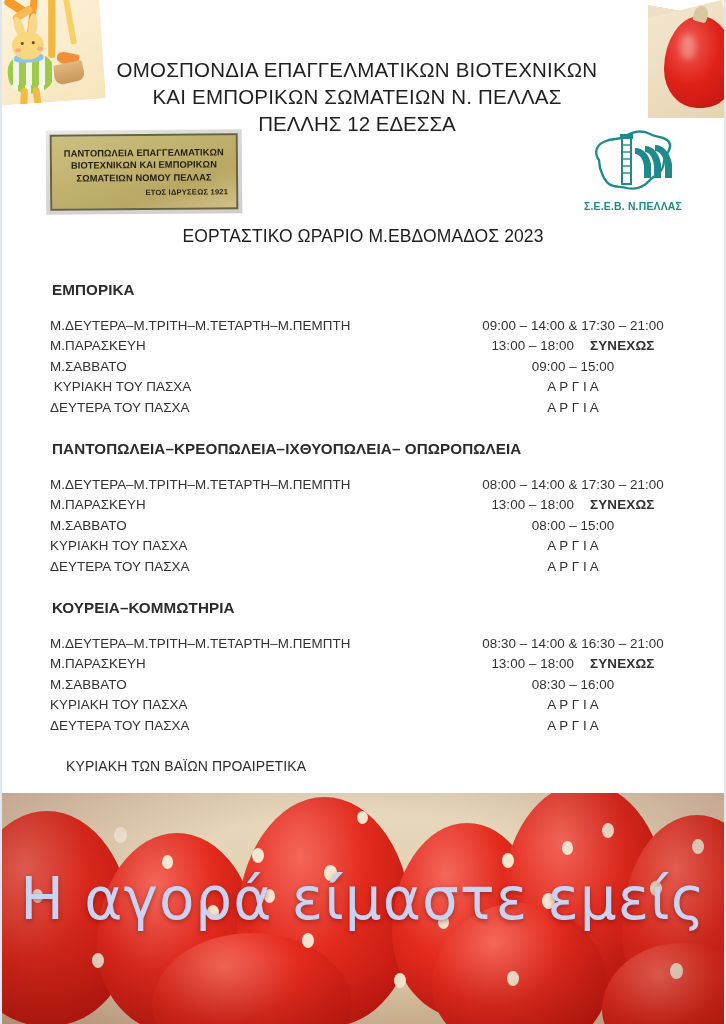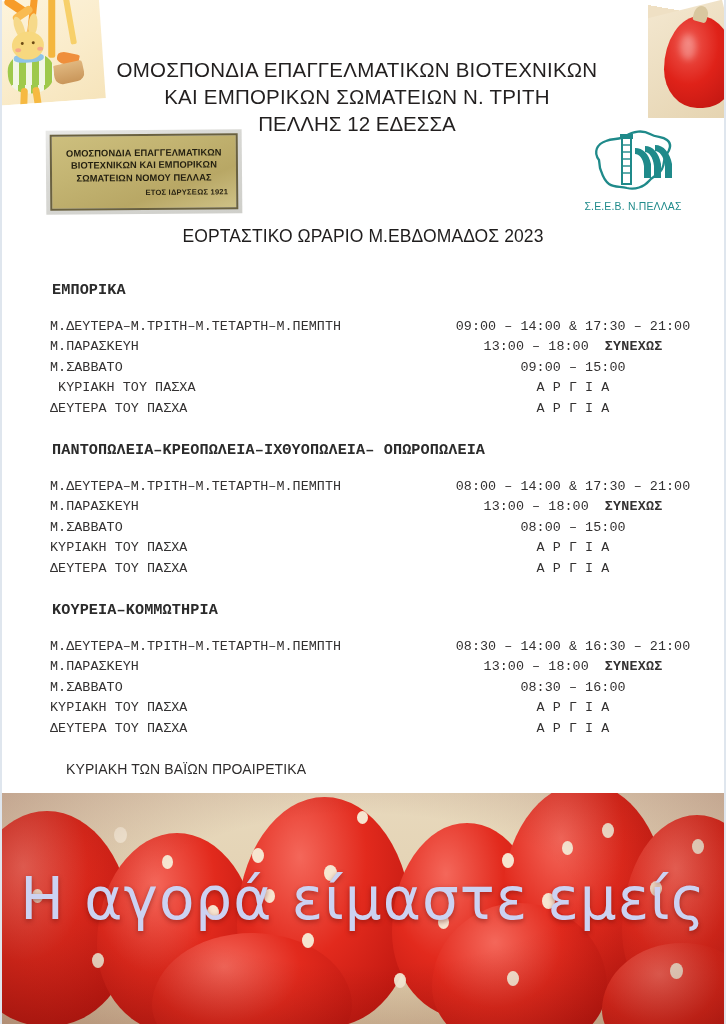--- a/index.html
+++ b/index.html
@@ -193,21 +193,21 @@
     position: absolute;
     left: 572px;
     top: 126px;
     width: 118px;
     height: 94px;
     text-align: center;
   }
   .seev svg { display: block; margin: 0 auto; }
   .seev-label {
     font-size: 10.4px;
-    font-weight: normal;
+    font-weight: bold;
     color: #1f8a8a;
     letter-spacing: .2px;
     margin-top: 1px;
   }
 
   
   .main-title {
     position: absolute;
     left: 0; right: 0;
     top: 226px;
@@ -216,21 +216,21 @@
     color: #1f1d1d;
     letter-spacing: .1px;
   }
 
   
   .sections {
     position: absolute;
     left: 0; right: 0;
     top: 281px;
   }
-  .section { margin-bottom: 22px; font-family: Liberation Mono, monospace; }
+  .section { margin-bottom: 22px; }
   .section-title {
     font-size: 15.2px;
     font-weight: bold;
     color: #2b2b2b;
     padding-left: 50px;
     letter-spacing: .1px;
     margin-bottom: 18px;
   }
   .rows { padding: 0 28px 0 48px; }
   .row {
@@ -348,27 +348,27 @@
   <div class="corner-egg">
     <div class="bg"></div>
     <div class="tablecloth"></div>
     <div class="egg"></div>
     <div class="egg-hl"></div>
     <div class="stem"></div>
   </div>
 
   <div class="header-block">
     <div class="org-line">ΟΜΟΣΠΟΝΔΙΑ ΕΠΑΓΓΕΛΜΑΤΙΚΩΝ ΒΙΟΤΕΧΝΙΚΩΝ</div>
-    <div class="org-line">ΚΑΙ ΕΜΠΟΡΙΚΩΝ  ΣΩΜΑΤΕΙΩΝ Ν. ΤΡΙΤΗ</div>
+    <div class="org-line">ΚΑΙ ΕΜΠΟΡΙΚΩΝ  ΣΩΜΑΤΕΙΩΝ Ν. ΠΕΛΛΑΣ</div>
     <div class="addr-line">ΠΕΛΛΗΣ 12 ΕΔΕΣΣΑ</div>
   </div>
 
   <div class="plaque">
     <div class="plaque-inner">
-      <div class="plaque-line">ΟΜΟΣΠΟΝΔΙΑ ΕΠΑΓΓΕΛΜΑΤΙΚΩΝ</div>
+      <div class="plaque-line">ΠΑΝΤΟΠΩΛΕΙΑ ΕΠΑΓΓΕΛΜΑΤΙΚΩΝ</div>
       <div class="plaque-line">ΒΙΟΤΕΧΝΙΚΩΝ ΚΑΙ ΕΜΠΟΡΙΚΩΝ</div>
       <div class="plaque-line">ΣΩΜΑΤΕΙΩΝ ΝΟΜΟΥ ΠΕΛΛΑΣ</div>
       <div class="plaque-year">ΕΤΟΣ ΙΔΡΥΣΕΩΣ 1921</div>
     </div>
   </div>
 
   <div class="seev">
     <svg width="108" height="74" viewBox="0 0 108 74" aria-hidden="true">
       <path d="M20 34 C14 26 18 18 27 15 C34 12 41 14 47 10 C54 5 64 4 71 8
                C78 12 83 10 88 14 C93 18 91 24 87 29 C84 33 86 38 83 43

